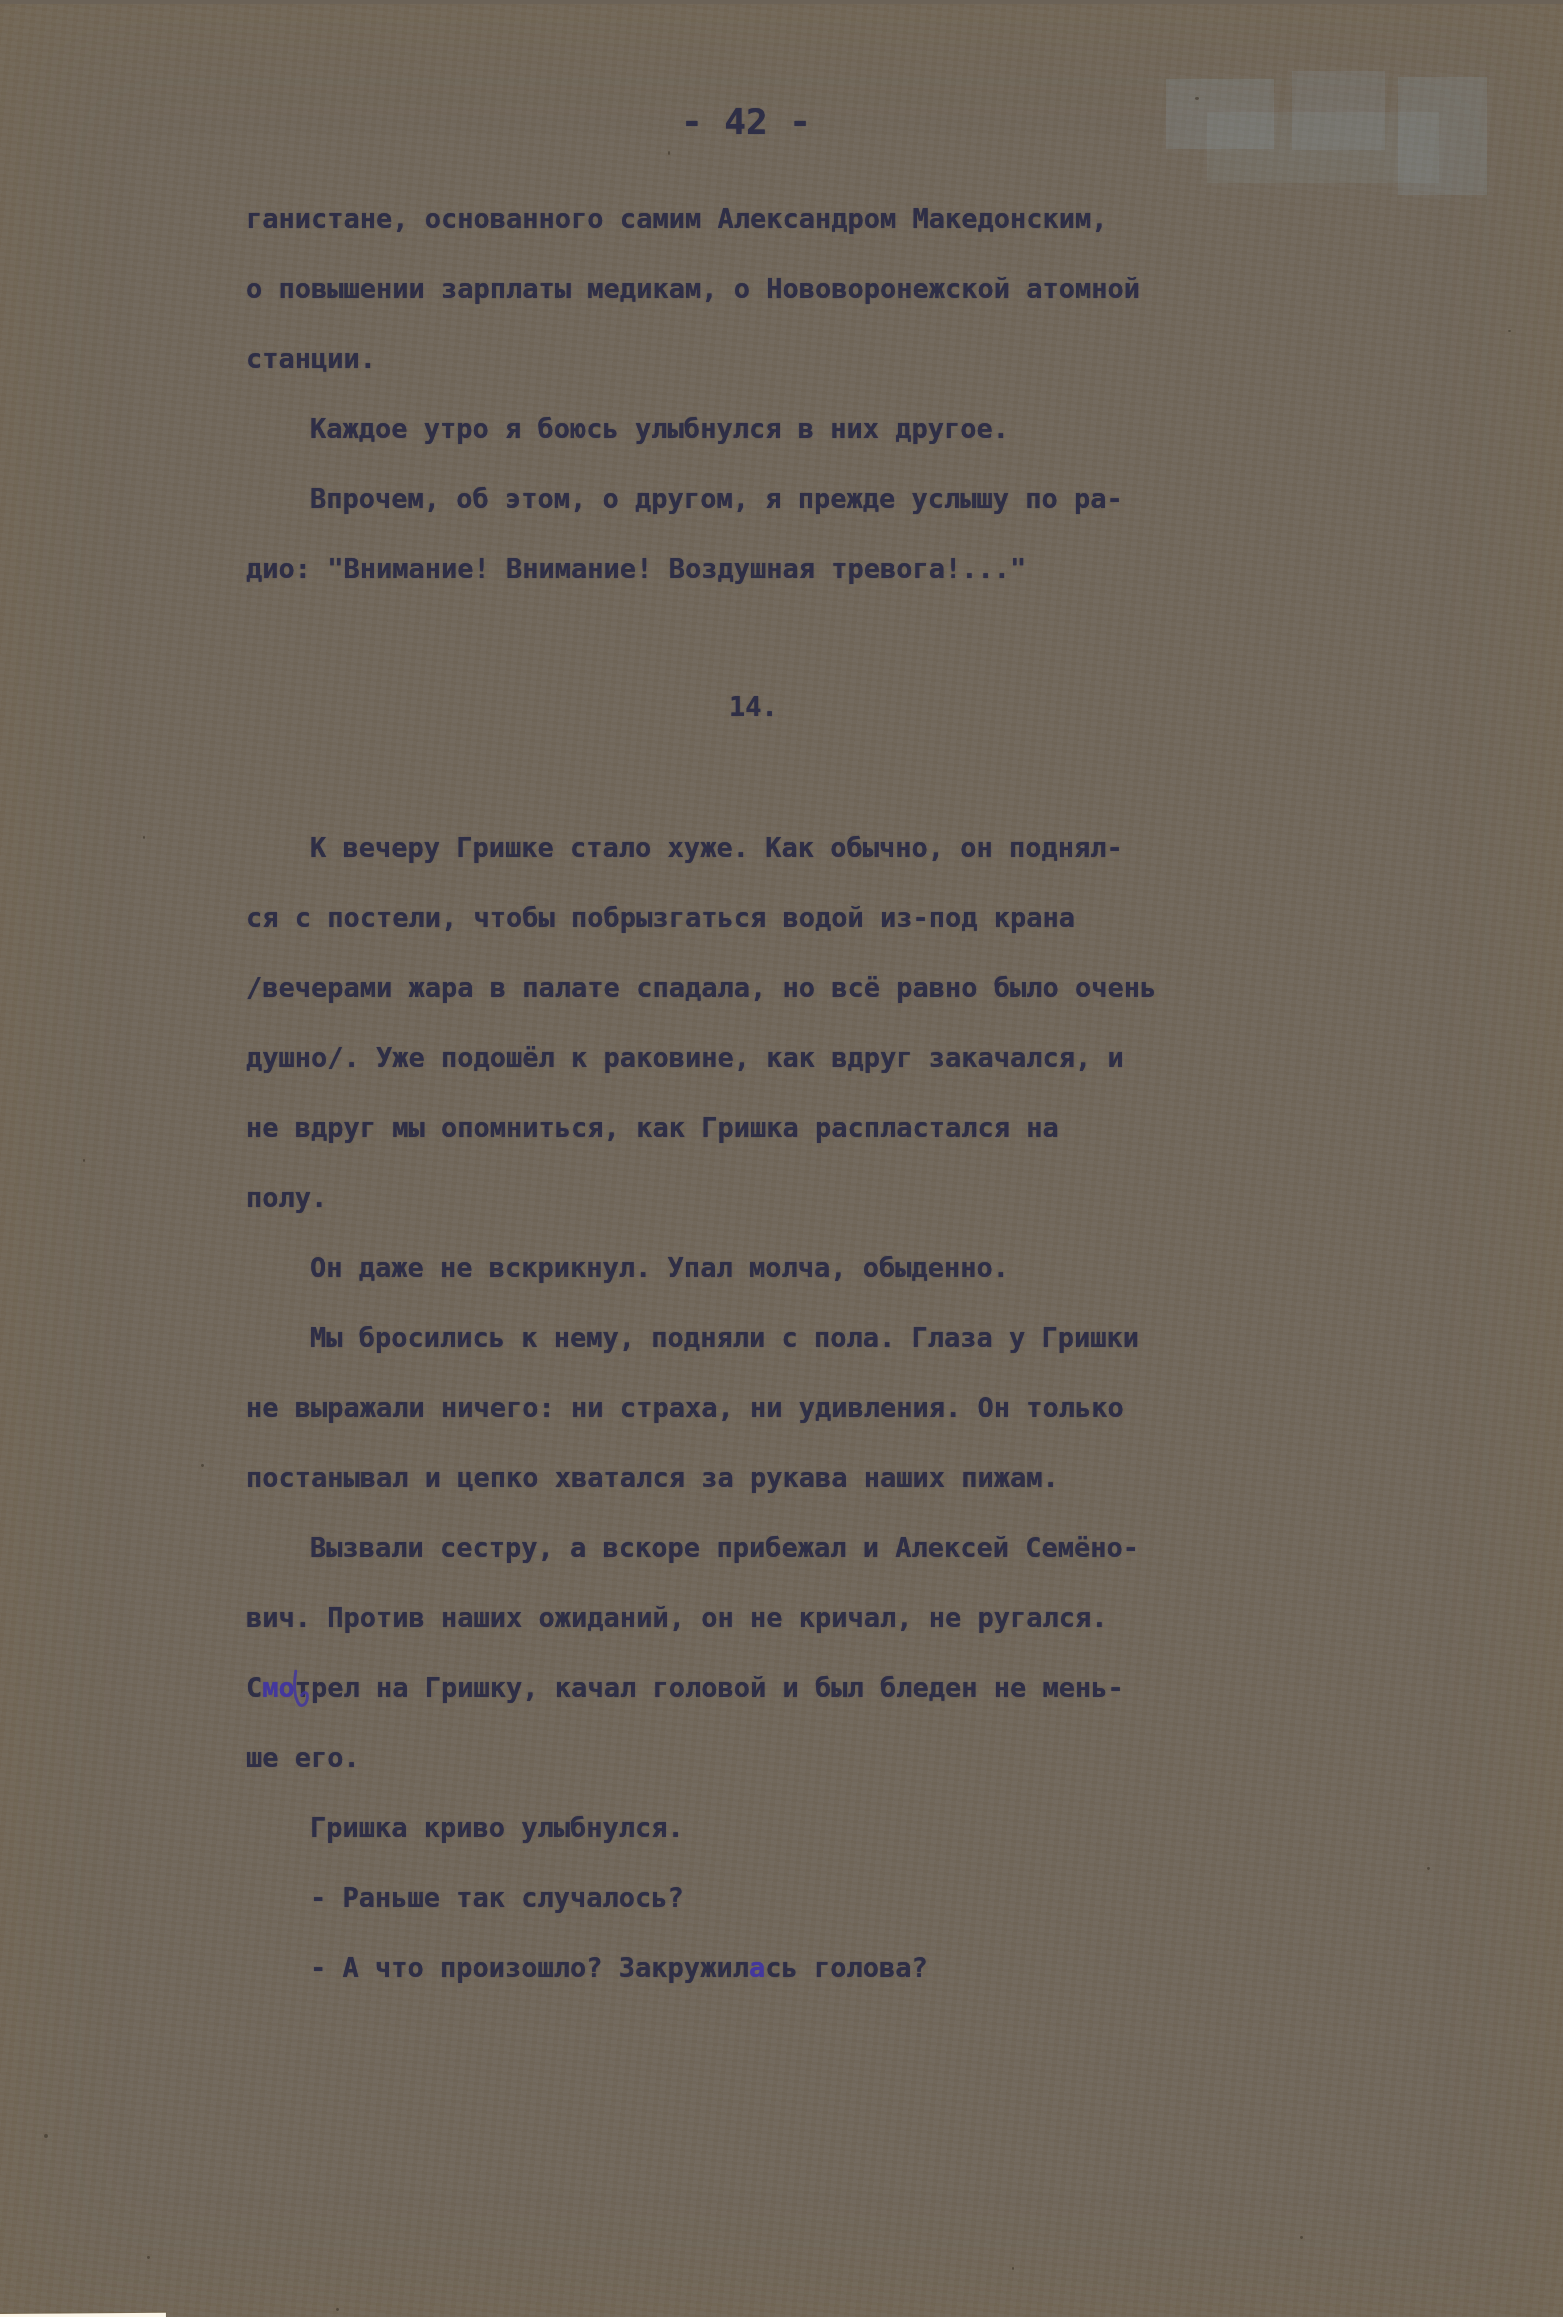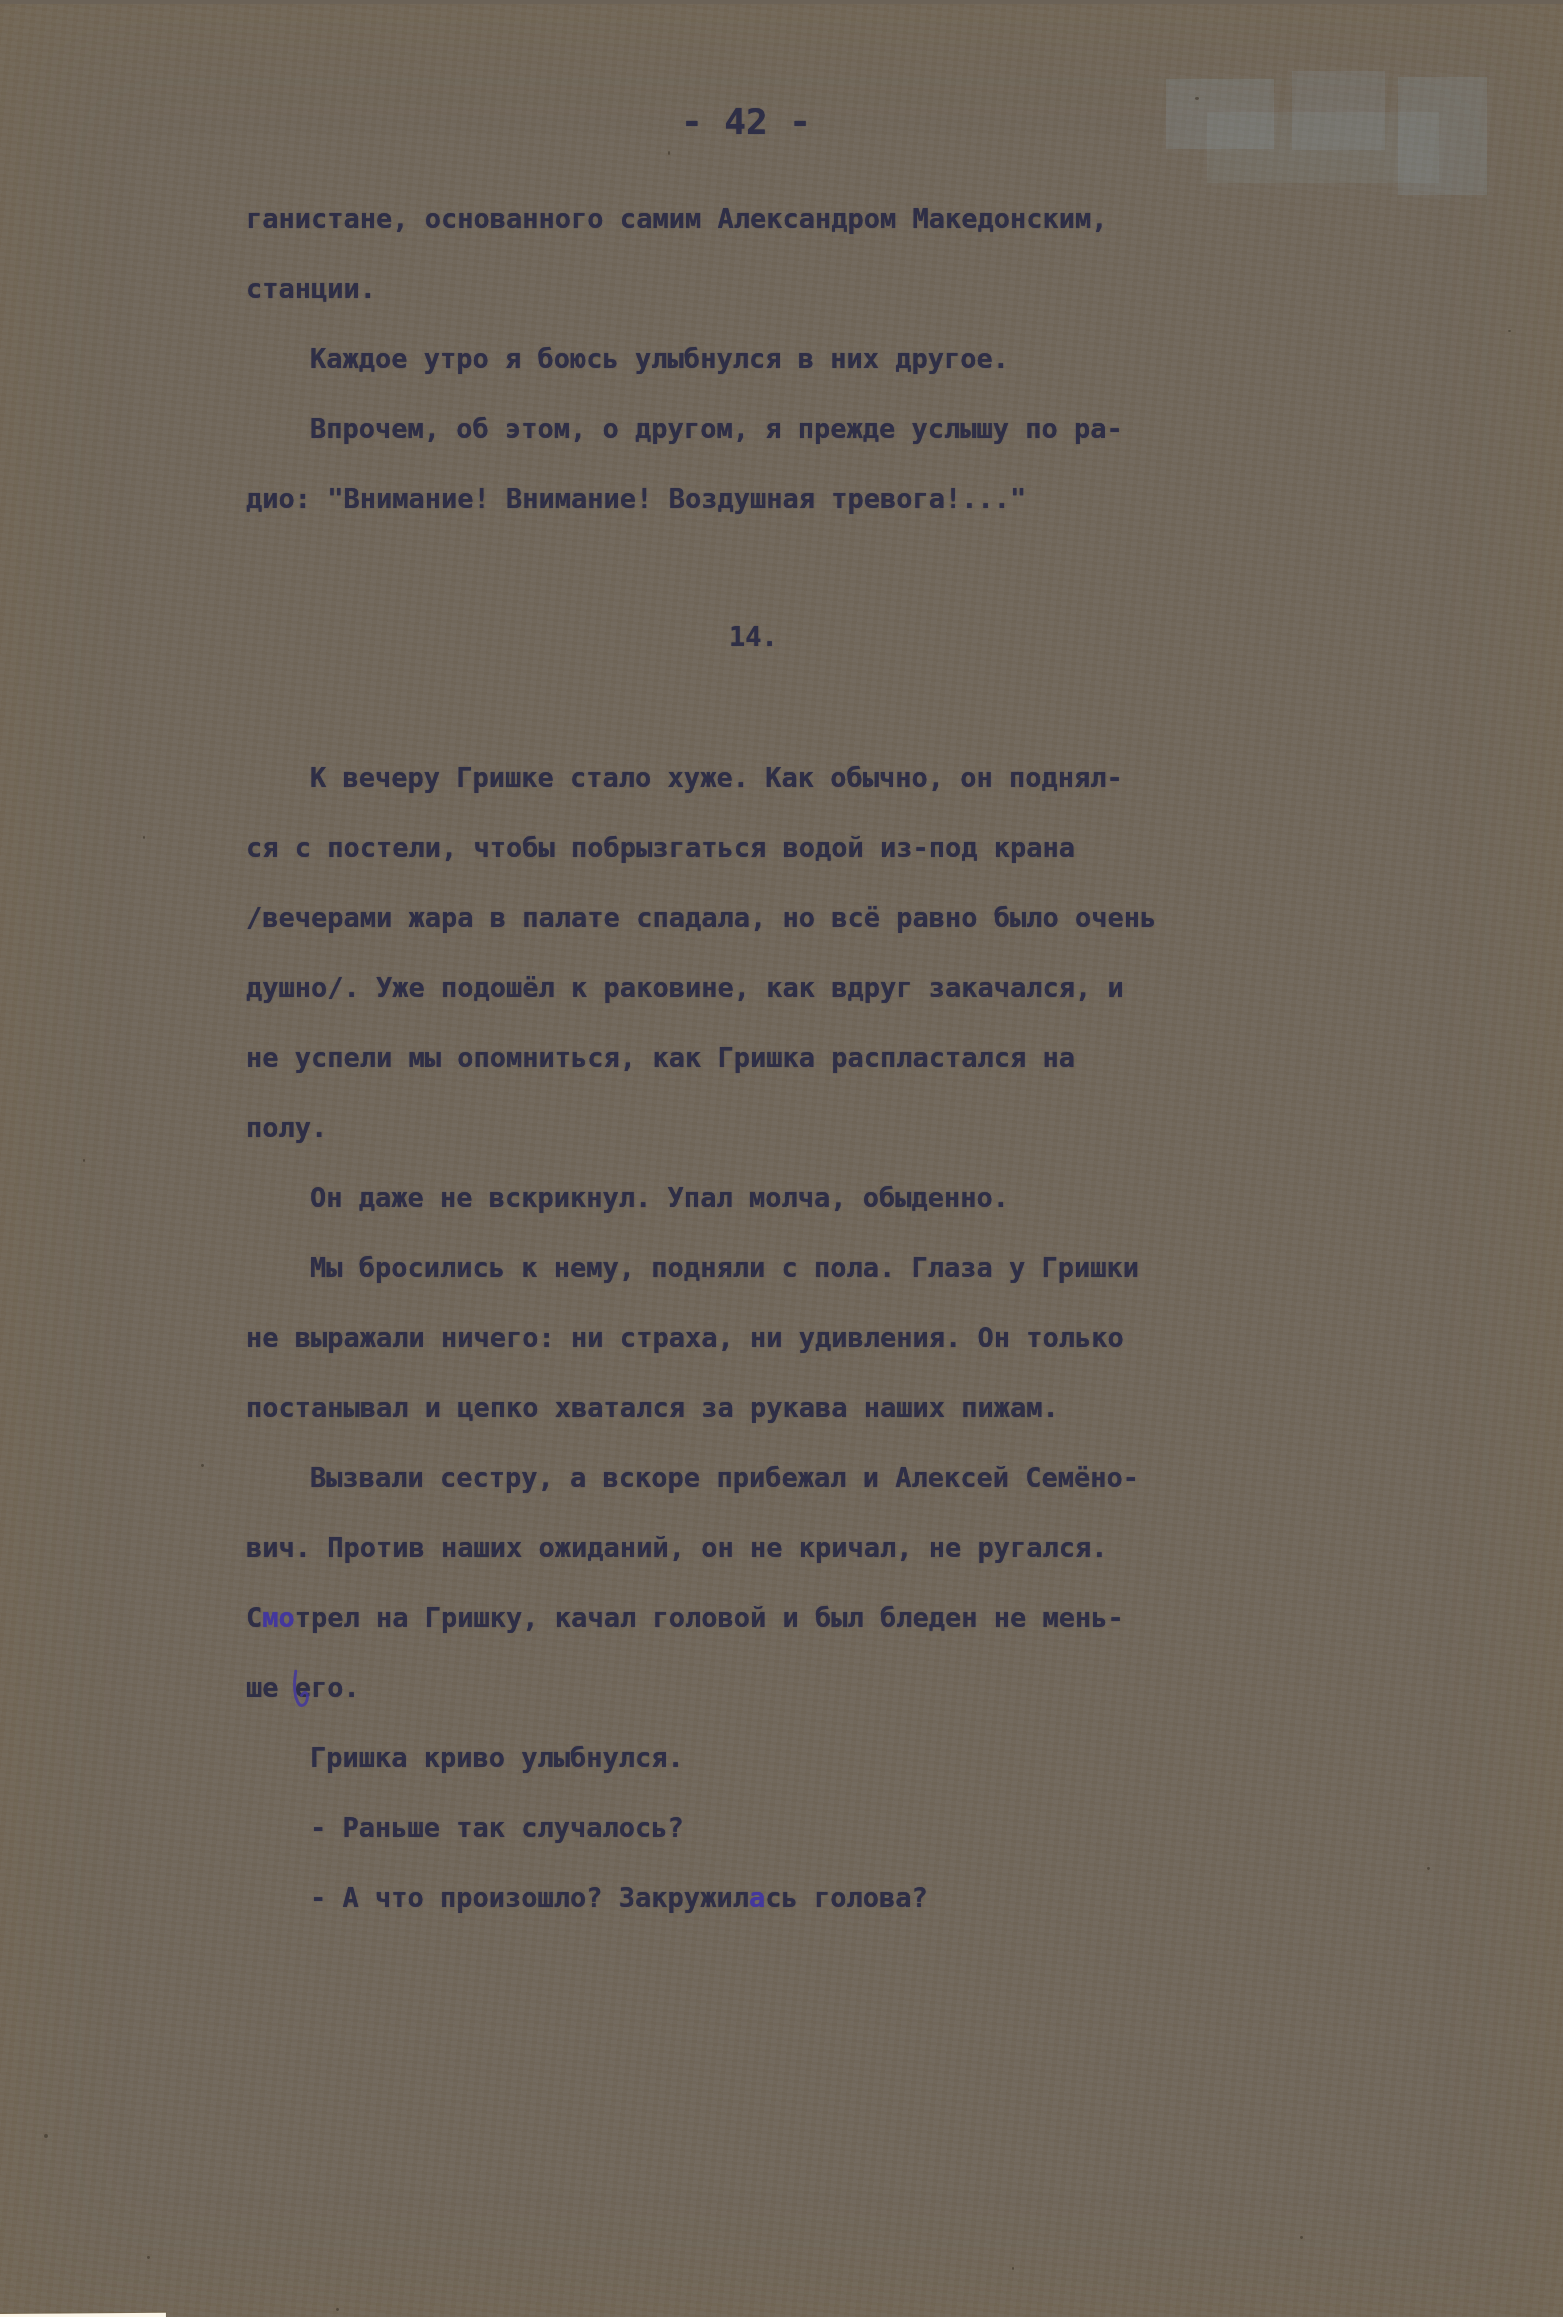--- a/index.html
+++ b/index.html
@@ -74,30 +74,31 @@
     <span class="s1"></span>
     <span class="s2"></span>
     <span class="s3"></span>
     <span class="s4"></span>
   </div>
 
   <div class="page-number">- 42 -</div>
 
   <div class="text-body">
       <div class="tline"><span>ганистане, основанного самим Александром Македонским,</span></div>
+      <div class="tline"><span>о повышении зарплаты медикам, о Нововоронежской атомной</span></div>
       <div class="tline"><span>станции.</span></div>
       <div class="tline indent"><span>Каждое утро я боюсь улыбнулся в них другое.</span></div>
       <div class="tline indent"><span>Впрочем, об этом, о другом, я прежде услышу по ра-</span></div>
       <div class="tline"><span>дио: "Внимание! Внимание! Воздушная тревога!..."</span></div>
       <div class="section-heading">14.</div>
       <div class="tline indent"><span>К вечеру Гришке стало хуже. Как обычно, он поднял-</span></div>
       <div class="tline"><span>ся с постели, чтобы побрызгаться водой из-под крана</span></div>
       <div class="tline"><span>/вечерами жара в палате спадала, но всё равно было очень</span></div>
       <div class="tline"><span>душно/. Уже подошёл к раковине, как вдруг закачался, и</span></div>
-      <div class="tline"><span>не успели мы опомниться, как Гришка распластался на</span></div>
+      <div class="tline"><span>не вдруг мы опомниться, как Гришка распластался на</span></div>
       <div class="tline"><span>полу.</span></div>
       <div class="tline indent"><span>Он даже не вскрикнул. Упал молча, обыденно.</span></div>
       <div class="tline indent"><span>Мы бросились к нему, подняли с пола. Глаза у Гришки</span></div>
       <div class="tline"><span>не выражали ничего: ни страха, ни удивления. Он только</span></div>
       <div class="tline"><span>постанывал и цепко хватался за рукава наших пижам.</span></div>
       <div class="tline indent"><span>Вызвали сестру, а вскоре прибежал и Алексей Семёно-</span></div>
       <div class="tline"><span>вич. Против наших ожиданий, он не кричал, не ругался.</span></div>
       <div class="tline"><span>С</span><span class="correction">мо</span><span>трел на Гришку, качал головой и был бледен не мень-</span></div>
       <div class="tline"><span>ше его.</span></div>
       <div class="tline indent"><span>Гришка криво улыбнулся.</span></div>

